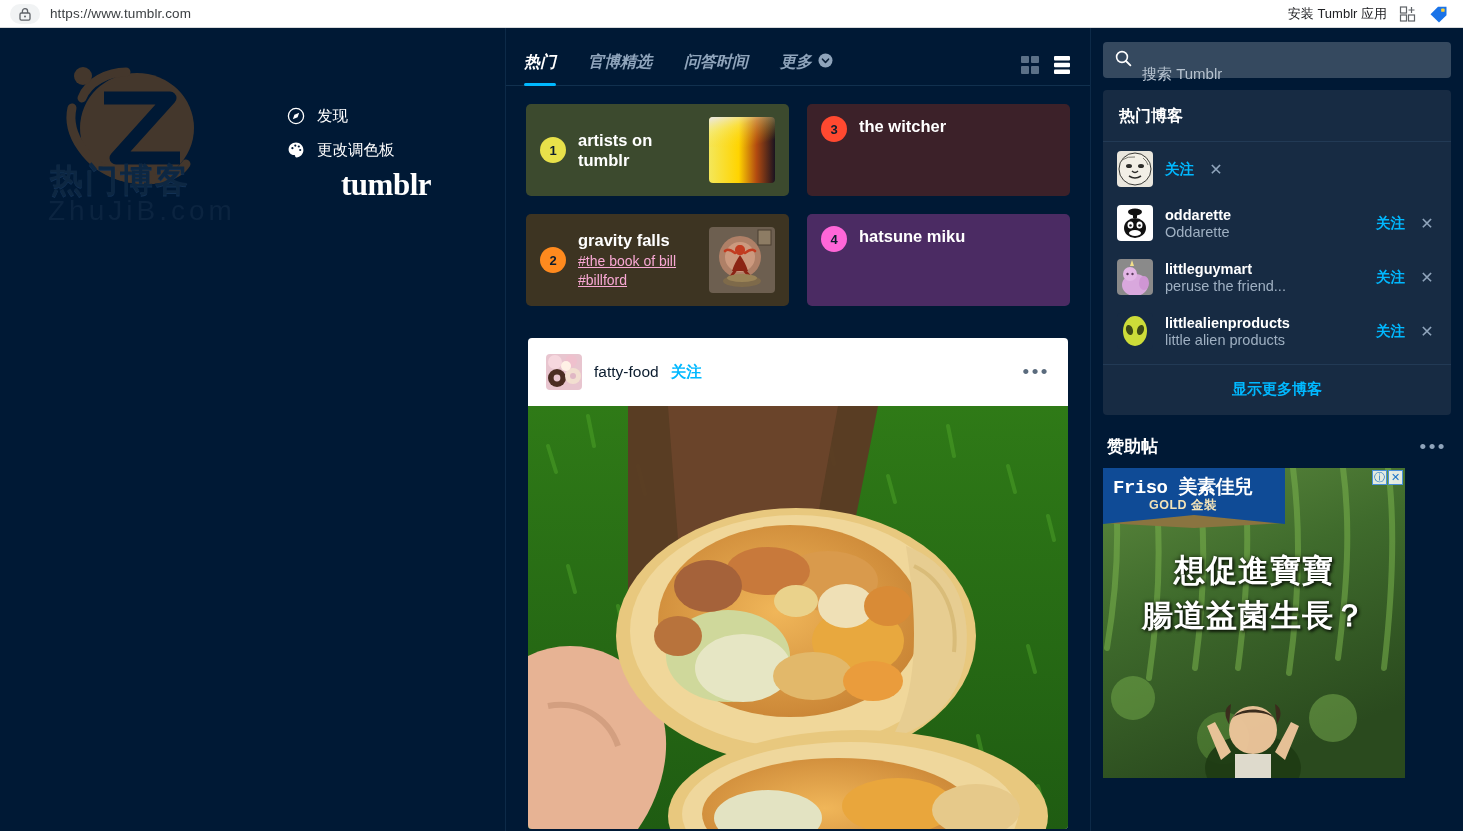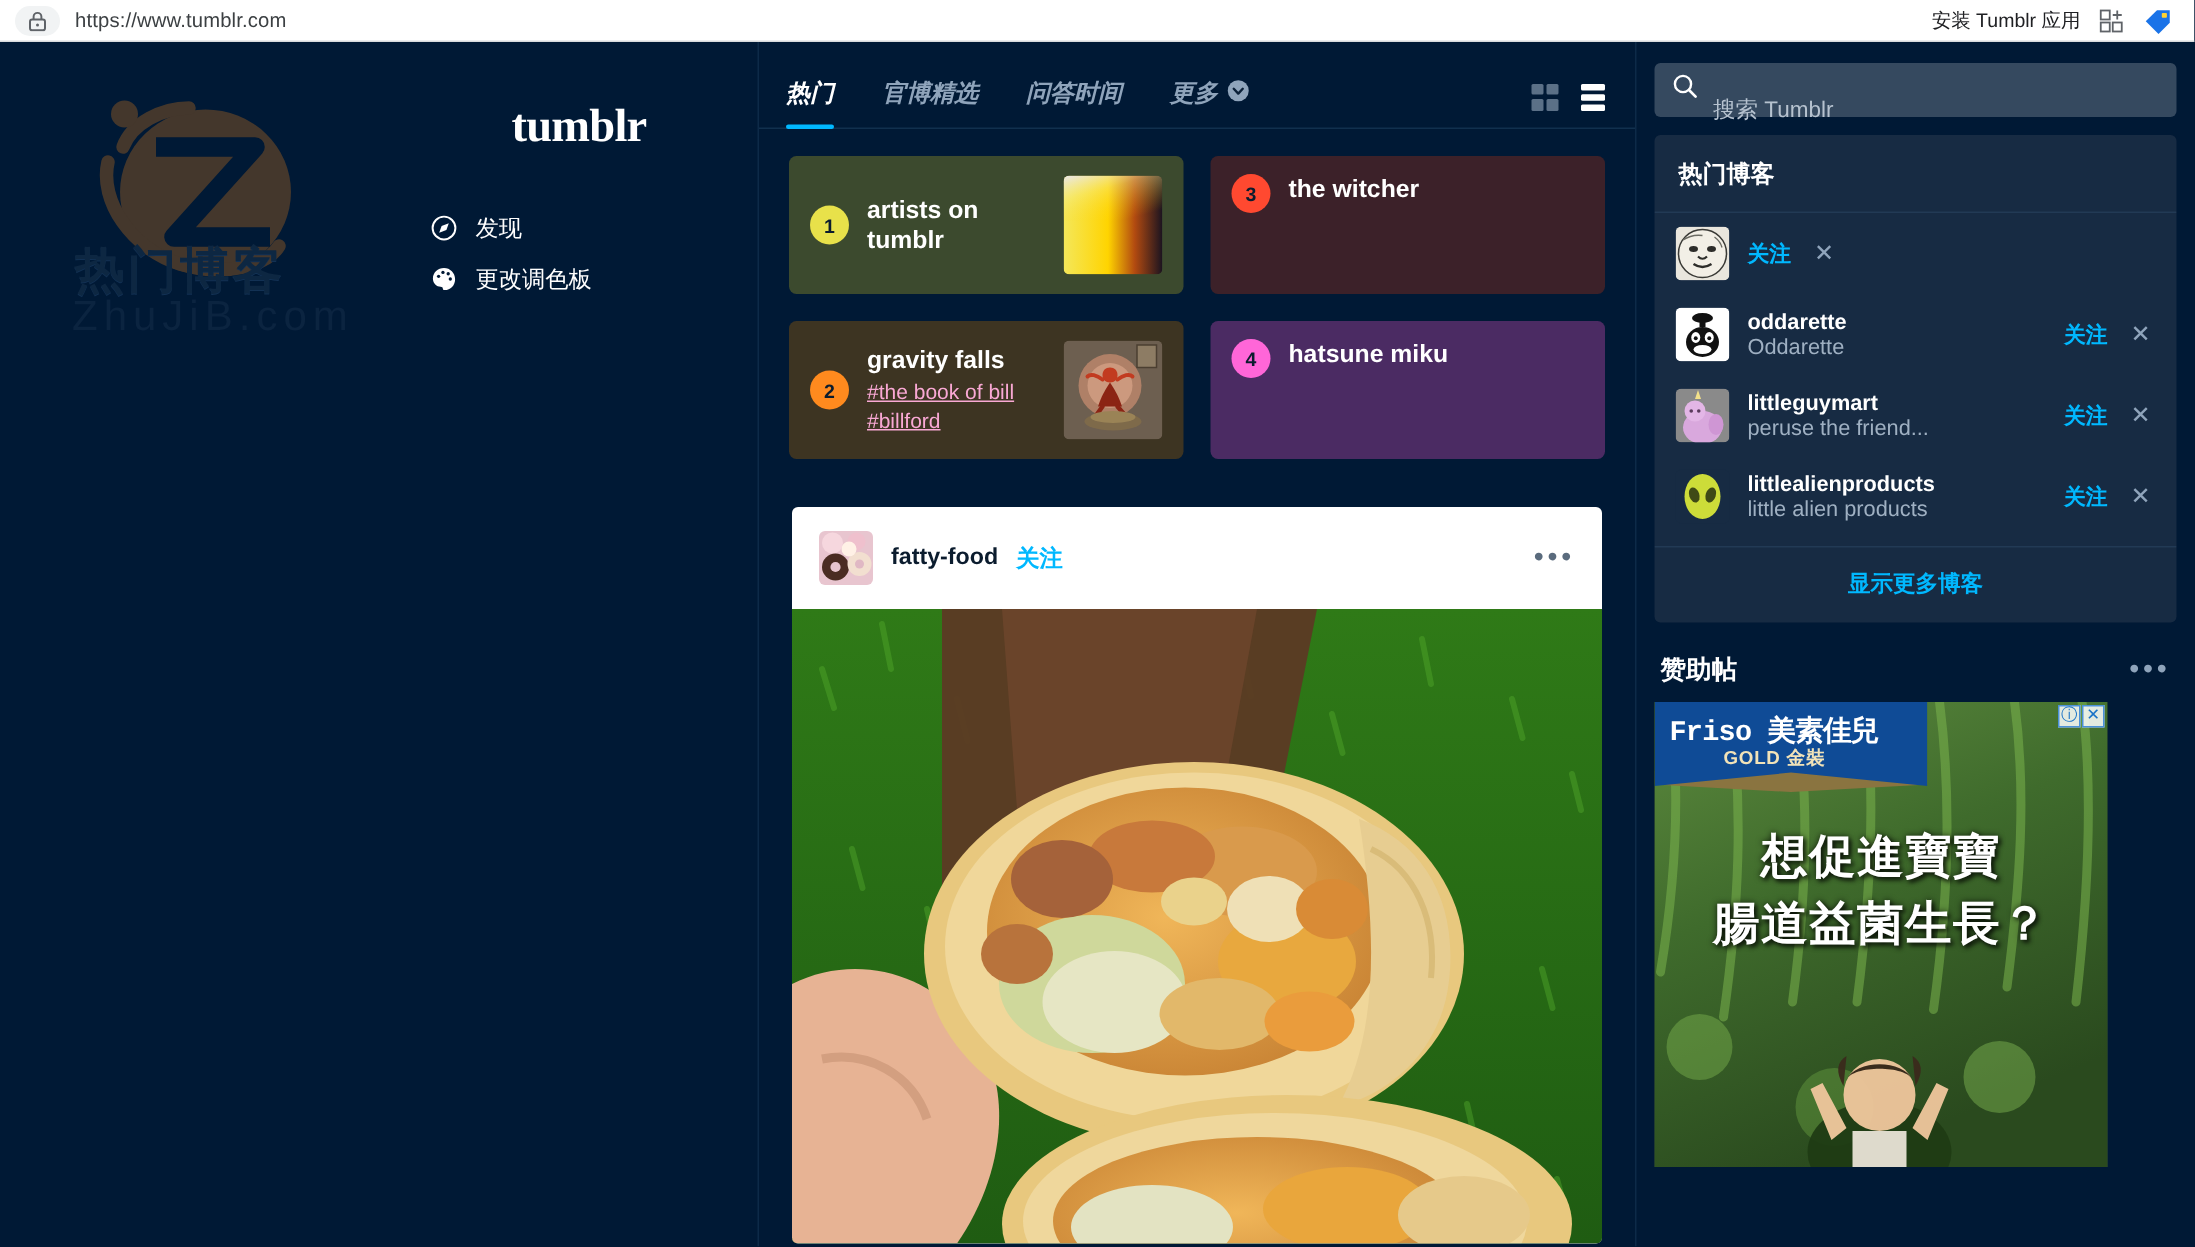--- a/index.html
+++ b/index.html
@@ -203,21 +203,21 @@
     align-items: center;
     padding: 0 18px;
     gap: 12px;
   }
   #post-avatar {
     width: 36px; height: 36px; border-radius: 4px;
     overflow: hidden; flex: 0 0 auto;
     position: relative;
   }
   #post-name {
-    font-size: 15.5px; font-weight: bold; color: #0b1c2e;
+    font-size: 15.5px; font-weight: normal; color: #0b1c2e;
   }
   #post-follow {
     font-size: 15.5px; font-weight: bold; color: #00b8ff; cursor: pointer;
   }
   #post-menu {
     margin-left: auto;
     color: #5a6b7d;
     letter-spacing: 2.5px;
     font-size: 19px;
     cursor: pointer;
@@ -408,21 +408,20 @@
       <ellipse cx="95" cy="82" rx="57" ry="55" fill="#4a3a2c"></ellipse>
       <path d="M30 62c-6 26 16 58 48 68 30 9 58 1 66-12" fill="none" stroke="#4a3a2c" stroke-width="9" stroke-linecap="round"></path>
       <path d="M40 52c6-16 26-26 44-26" fill="none" stroke="#4a3a2c" stroke-width="9" stroke-linecap="round"></path>
       <circle cx="41" cy="30" r="9" fill="#4a3a2c"></circle>
       <path d="M62 52h66L74 112h64" fill="none" stroke="#001935" stroke-width="13" stroke-linejoin="round"></path>
     </svg>
     <div id="watermark-text1">热门博客</div>
     <div id="watermark-text2">ZhuJiB.com</div>
 
     <div id="brand-col">
-      <div id="tumblr-logo">tumblr</div>
       <div id="left-nav">
 
         <div class="nav-item">
           <span class="nav-icon">
             <svg width="18" height="18" viewBox="0 0 18 18" aria-hidden="true">
               <circle cx="9" cy="9" r="7.6" fill="none" stroke="#ffffff" stroke-width="1.3"></circle>
               <path d="M12.2 5.8 7.4 7.7 5.8 12.2l4.8-1.9z" fill="#ffffff"></path>
             </svg>
           </span>
           <span>发现</span>
@@ -435,20 +434,21 @@
               <circle cx="5.4" cy="7.2" r="1.1" fill="#001935"></circle>
               <circle cx="8.3" cy="4.6" r="1.1" fill="#001935"></circle>
               <circle cx="11.8" cy="5.5" r="1.1" fill="#001935"></circle>
               <circle cx="13.2" cy="9" r="1.1" fill="#001935"></circle>
             </svg>
           </span>
           <span>更改调色板</span>
         </div>
 
       </div>
+      <div id="tumblr-logo">tumblr</div>
     </div>
   </div>
 
   <div id="center">
 
     <div id="tabbar">
       <div class="tab active">
         <span>热门</span>
       </div>
       <div class="tab">

